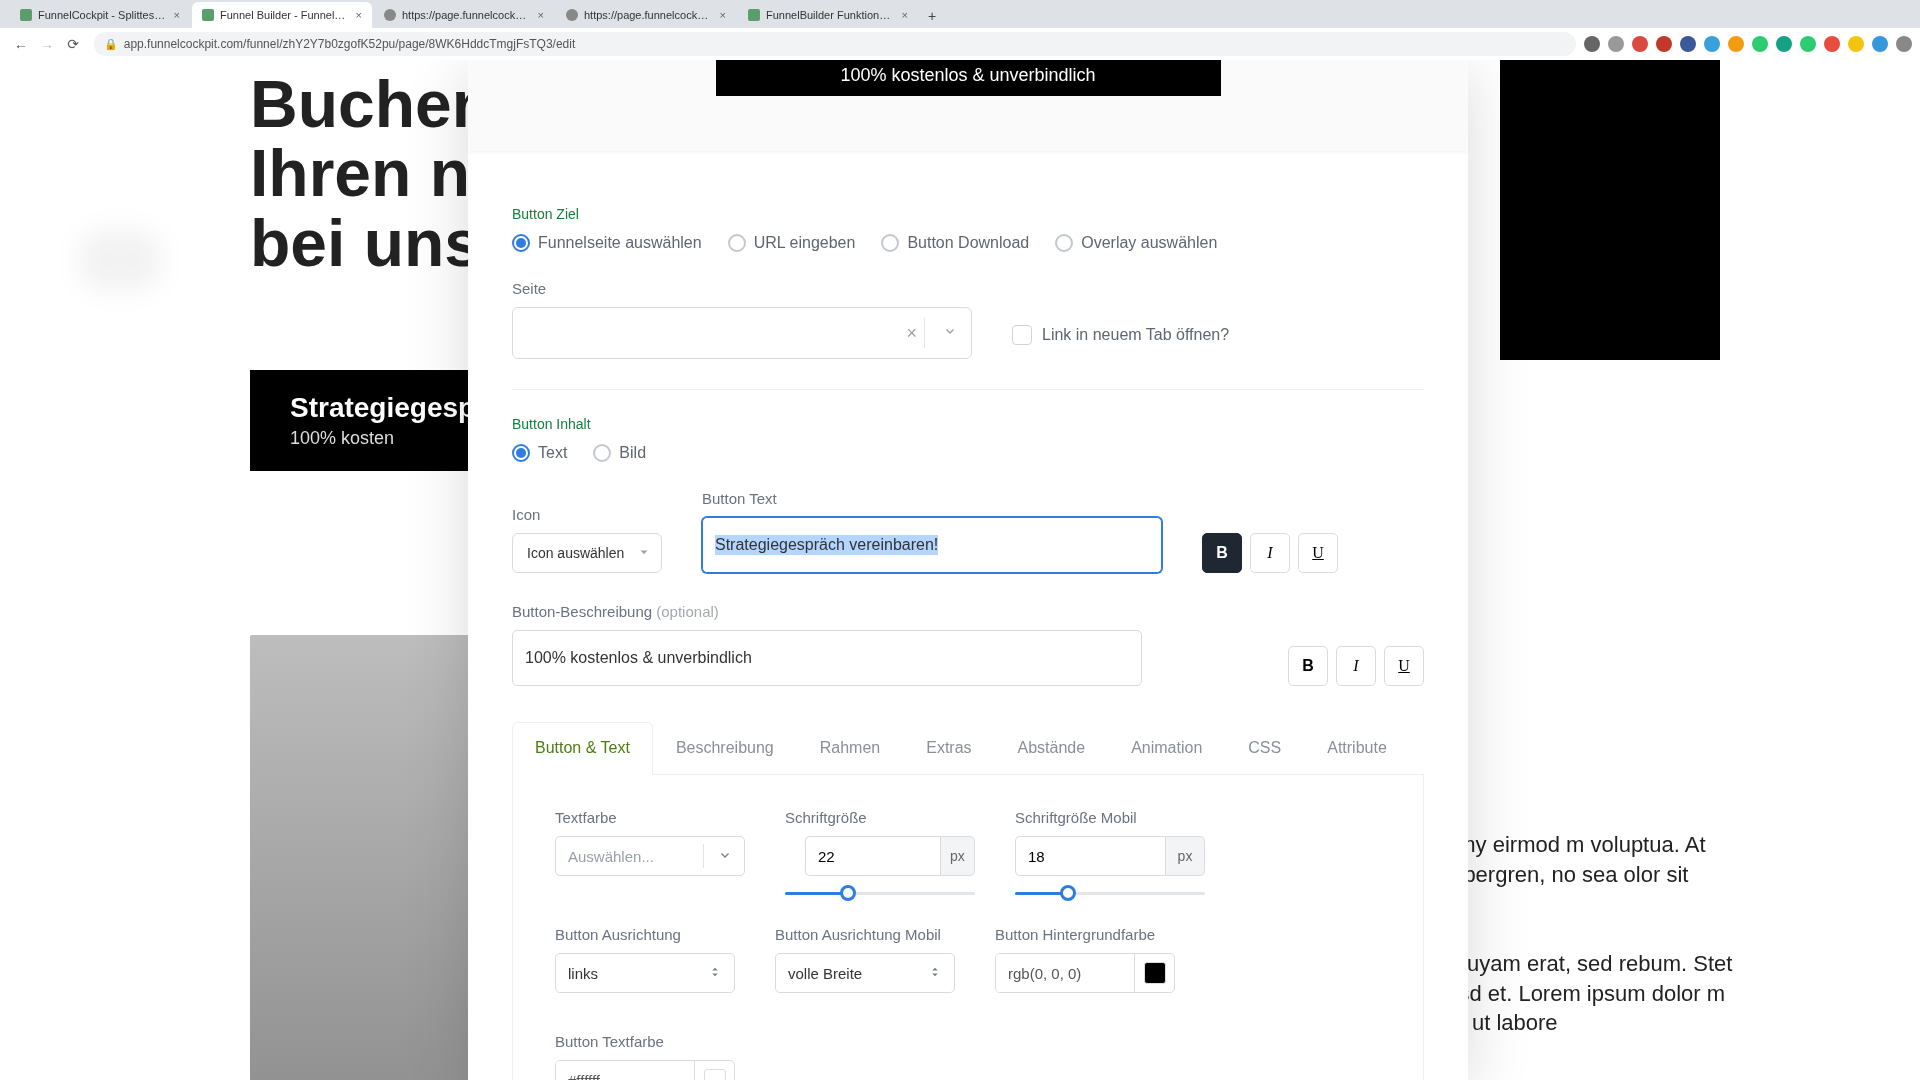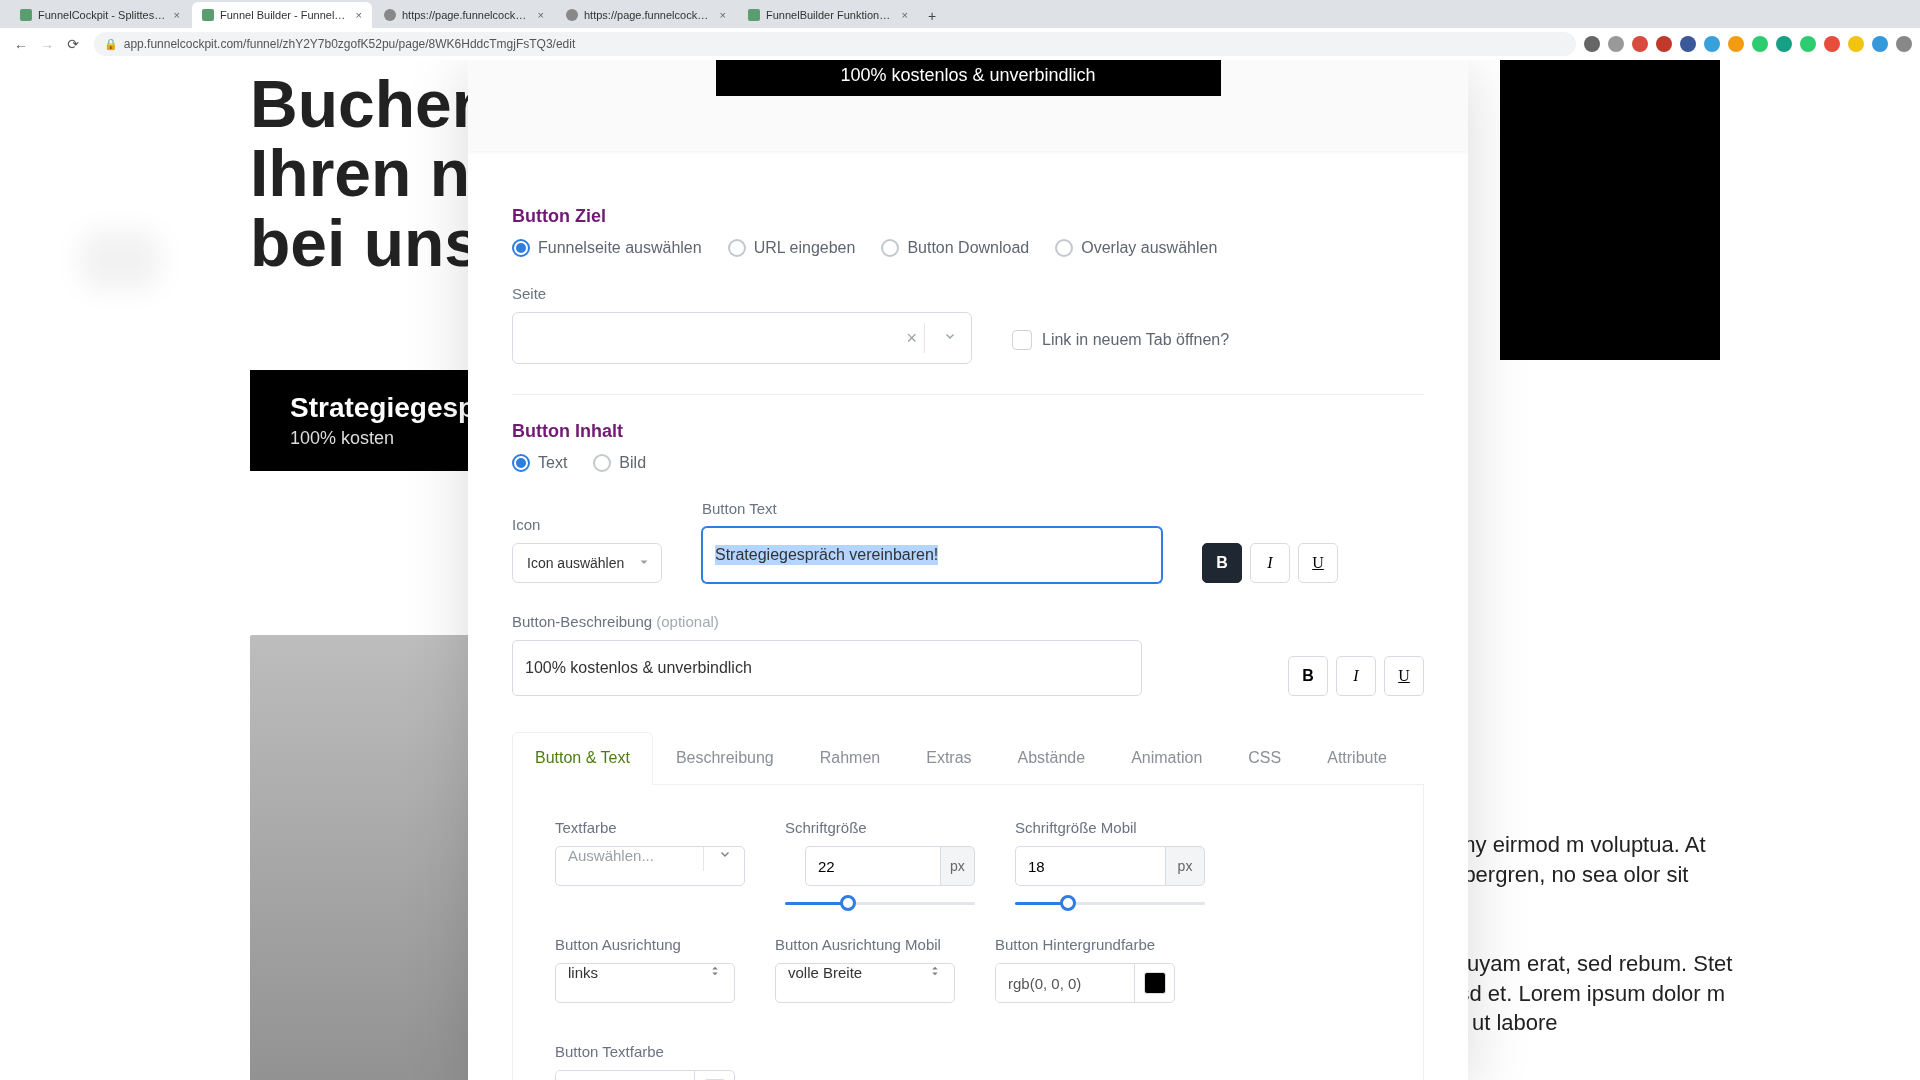--- a/index.html
+++ b/index.html
@@ -33,21 +33,21 @@
   .blur-spot2 { position:absolute; left:280px; top:480px; width:120px; height:70px; background: rgba(255,255,255,0.6); filter: blur(15px); border-radius: 30px; }
 
   
   .modal { position: absolute; left: 468px; top: 60px; width: 1000px; bottom: 0; background: #fff; z-index: 50; box-shadow: 0 10px 60px rgba(0,0,0,0.15); overflow-y: hidden; }
   .modal-inner { padding: 0 44px 40px 44px; }
 
   .preview-region { background: #fafafa; margin: 0 -44px; padding: 0 44px 55px 44px; box-shadow: 0 1px 3px rgba(0,0,0,0.06); margin-bottom: 55px; }
   .preview-btn { background: #000; color: #fff; width: 505px; margin: 0 auto; padding: 5px 0 10px 0; text-align: center; }
   .preview-btn .sub { font-size: 18px; font-weight: 500; color: #fff; }
 
-  .section-label { font-size: 18px; color: #701a75; font-weight: 700; margin-bottom: 12px; }
+  .section-label { font-size: 14px; color: #15803d; font-weight: 400; margin-bottom: 12px; }
   .radio-row { display: flex; align-items: center; gap: 26px; flex-wrap: wrap; }
   .radio { display: flex; align-items: center; gap: 8px; cursor: pointer; }
   .radio .dot { width: 18px; height: 18px; border: 2px solid #c3c8cf; border-radius: 50%; display:flex; align-items:center; justify-content:center; }
   .radio.checked .dot { border-color: #2f7de1; }
   .radio.checked .dot::after { content:""; width:10px; height:10px; background:#2f7de1; border-radius:50%; }
   .radio .lbl { font-size: 16px; color: #5f6670; }
 
   .row { display:flex; gap: 40px; margin-top: 28px; }
   .col { display:flex; flex-direction:column; }
 
@@ -79,21 +79,21 @@
 
   .style-tabs { margin-top: 36px; }
   .tabs-row { display:flex; border-bottom: 1px solid #edf0f3; gap: 0; }
   .tab-item { padding: 16px 22px; font-size: 16px; color:#8a8f98; cursor:pointer; border: 1px solid transparent; position:relative; }
   .tab-item.active { color:#4d7c0f; border: 1px solid #edf0f3; border-bottom-color:#fff; border-radius: 6px 6px 0 0; background:#fff; margin-bottom:-1px; }
   .tab-panel { border:1px solid #edf0f3; border-top:none; border-radius: 0 0 6px 6px; padding: 34px 42px; background:#fff; }
 
   .controls-row { display:flex; gap: 40px; flex-wrap:wrap; }
   .ctrl { display:flex; flex-direction:column; }
   .ctrl-label { font-size: 15px; color:#6b7280; margin-bottom: 10px; }
-  .dd { height: 40px; border:1px solid #d8dce2; border-radius:5px; display:flex; align-items:flex-start; padding: 0 12px; font-size:15px; color:#333; background:#fff; position:relative; }
+  .dd { height: 40px; border:1px solid #d8dce2; border-radius:5px; display:flex; align-items:center; padding: 0 12px; font-size:15px; color:#333; background:#fff; position:relative; }
   .dd .chev { position:absolute; right:12px; color:#7a8088; }
   .dd .divider { position:absolute; right:40px; width:1px; height:24px; background:#e2e5ea; }
   .num-wrap { display:flex; }
   .num-input { height:40px; width: 150px; border:1px solid #d8dce2; border-right:none; border-radius:5px 0 0 5px; padding:0 12px; font-size:15px; background:#fff; }
   .unit { height:40px; width: 40px; border:1px solid #d8dce2; border-radius:0 5px 5px 0; display:flex; align-items:center; justify-content:center; background:#f2f4f6; font-size:14px; color:#666; }
   .slider { margin-top: 14px; position:relative; height: 6px; }
   .slider-track { position:absolute; left:0; right:0; top:2px; height:3px; background:#e2e5ea; border-radius:2px; }
   .slider-fill { position:absolute; left:0; top:2px; height:3px; background:#2f7de1; border-radius:2px; }
   .slider-thumb { position:absolute; top:-5px; width:16px; height:16px; background:#fff; border:3px solid #2f7de1; border-radius:50%; transform:translateX(-50%); }
   .color-input { display:flex; height:40px; border:1px solid #d8dce2; border-radius:5px; overflow:hidden; }

